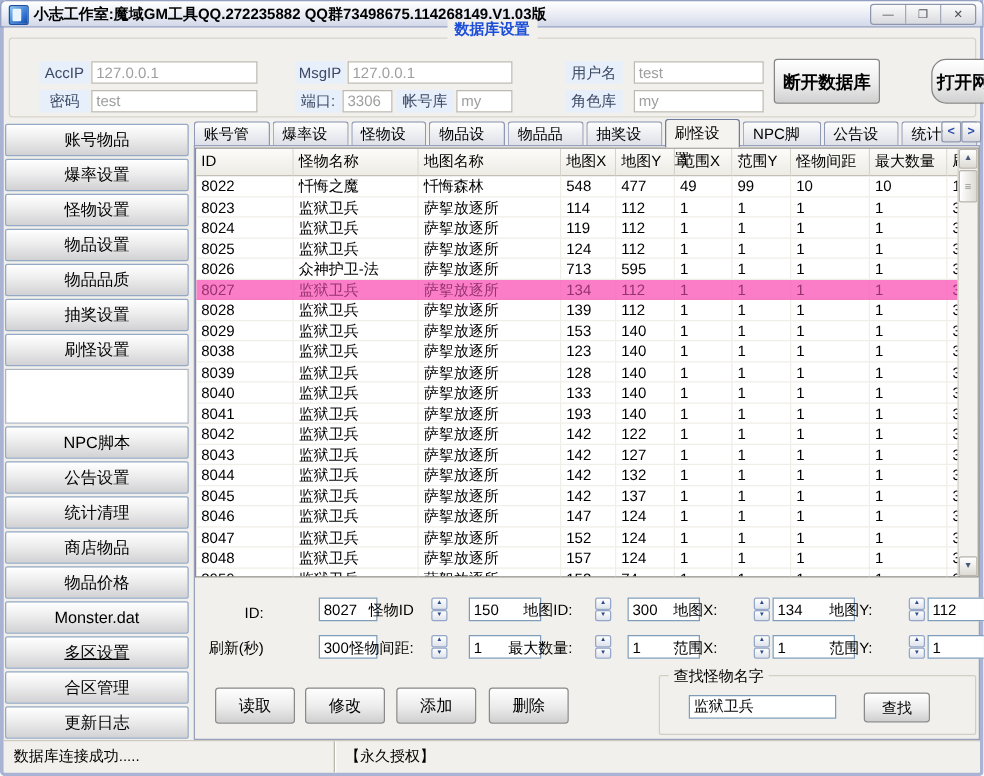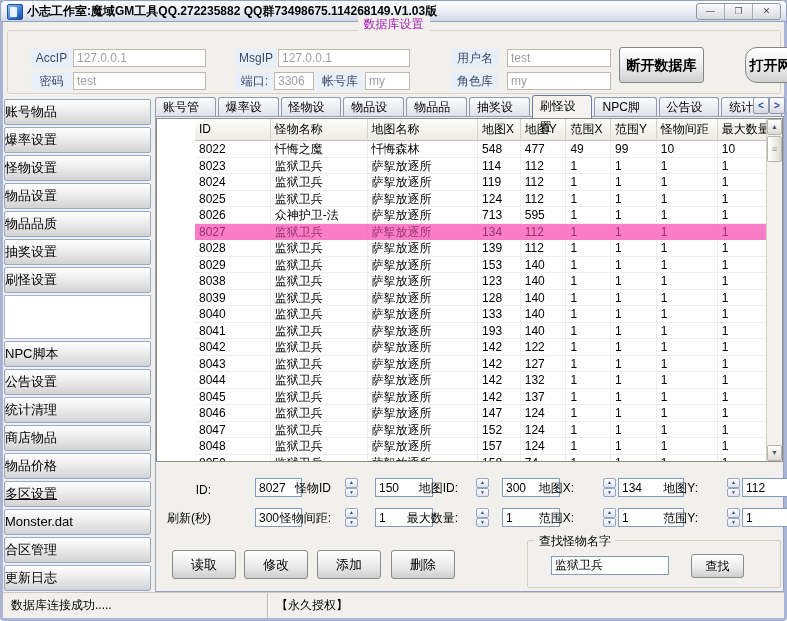--- a/index.html
+++ b/index.html
@@ -12,45 +12,45 @@
   .app-icon{position:absolute;left:6px;top:3px;width:16px;height:16px;border-radius:2px;
     background:linear-gradient(135deg,#8ec8f2 0%,#2d6fd0 70%,#134a9e 100%);border:1px solid #1c4f9e;box-sizing:border-box;}
   .app-icon span{position:absolute;left:2px;top:2px;width:7px;height:10px;background:#eaf4ff;border-radius:1px;}
   .title-text{position:absolute;left:26px;top:0;line-height:21px;font-size:12px;font-weight:bold;color:#000;white-space:nowrap;}
   .win-buttons{position:absolute;right:5px;top:2px;display:flex;border:1px solid #8d96ac;border-radius:3px;overflow:hidden;
     background:linear-gradient(#fbfbfc,#d9dade);}
   .win-btn{width:27px;height:15px;text-align:center;line-height:15px;font-size:9px;color:#4d4d55;border-right:1px solid #a3aabb;}
   .win-btn:last-child{border-right:none;}
   
   .db-group{position:absolute;left:4px;top:30px;width:772px;height:62px;border:1px solid #d7d3c9;border-radius:3px;}
-  .db-title{position:absolute;left:50%;top:24px;transform:translate(-50%,-50%);background:#f1f0ec;padding:0 6px;font-size:12px;color:#a21caf;}
+  .db-title{position:absolute;left:50%;top:24px;transform:translate(-50%,-50%);background:#f1f0ec;padding:0 6px;font-size:12px;color:#1d4ed8;font-weight:bold;}
   .chip{position:absolute;height:18px;background:#e7effb;color:#3c4a66;font-size:12px;text-align:center;line-height:18px;box-sizing:border-box;}
   .tbx{position:absolute;height:18px;background:#fff;border:1px solid #bdb9b0;color:#9e9e9e;font-size:12px;
     line-height:16px;padding:0 3px;box-sizing:border-box;font-family:"Liberation Sans","DejaVu Sans",sans-serif;}
   input.tbx{outline:none;}
   .bigbtn{position:absolute;top:47px;height:36px;border:1px solid #858585;border-radius:3px;box-sizing:border-box;
     background:linear-gradient(#ffffff,#ececec 55%,#d0d0d0);font-weight:bold;font-size:14px;text-align:center;line-height:34px;color:#000;}
   
   .sidebar{position:absolute;left:1px;top:99px;width:147px;}
   .side-btn{height:26px;margin-bottom:2px;border:1px solid #93a9c6;border-radius:2px;box-sizing:border-box;
-    background:linear-gradient(#ffffff,#ededee 45%,#d2d2d4);font-size:13px;text-align:left;line-height:24px;color:#000;
+    background:linear-gradient(#ffffff,#ededee 45%,#d2d2d4);font-size:13px;text-align:center;line-height:24px;color:#000;
     box-shadow:inset 0 1px 0 #fff;}
   .side-gap{height:44px;margin-bottom:2px;background:#ffffff;border:1px solid #aeb6c6;box-sizing:border-box;}
   
   .tabbar{position:absolute;left:152px;top:96px;height:21px;display:flex;align-items:flex-end;}
   .tab{height:19px;padding:0 7px;margin-right:2px;border:1px solid #8f99b6;border-bottom:none;border-radius:3px 3px 0 0;
     background:linear-gradient(#fdfdfd,#dddfe7);font-size:12px;line-height:19px;color:#000;}
   .tab.active{height:22px;line-height:21px;background:#f4f3ef;border-color:#707c9e;position:relative;z-index:3;margin-bottom:-1px;}
   .tab-scroll{position:absolute;top:97px;width:16px;height:17px;box-sizing:border-box;border:1px solid #8d97ae;border-radius:2px;
     background:linear-gradient(#ffffff,#d8d9de);color:#2a4aaa;font-weight:bold;font-size:10px;text-align:center;line-height:15px;}
   .tabpage{position:absolute;left:152px;top:116px;width:629px;height:476px;box-sizing:border-box;
     border:1px solid #97a1bd;background:#f1f0ec;z-index:1;}
   
   .grid{position:absolute;left:153px;top:118px;width:627px;height:344px;box-sizing:border-box;
-    border:1px solid #908d85;background:#fff;overflow:hidden;z-index:2;padding-left:38px;}
+    border:1px solid #908d85;background:#fff;overflow:hidden;z-index:2;}
   .grid-header{display:flex;height:22px;}
   .hcell{box-sizing:border-box;padding-left:4px;font-size:12px;line-height:21px;color:#000;white-space:nowrap;overflow:hidden;
     background:linear-gradient(#fcfcfa,#edebe4);border-right:1px solid #d6d3ca;border-bottom:1px solid #c2bfb6;}
   .grid-body{height:322px;overflow:hidden;}
   .grow{display:flex;height:16.5px;}
   .gcell{box-sizing:border-box;padding-left:4px;font-size:12px;line-height:16px;color:#000;white-space:nowrap;overflow:hidden;
     border-right:1px solid #f0eee8;border-bottom:1px solid #f0eee8;}
   .grow.sel{background:#fb7cc7;}
   .grow.sel .gcell{color:#96336e;border-color:#f77bc3;}
   .c0{width:78px}.c1{width:100px}.c2{width:114px}.c3{width:44px}.c4{width:47px}
@@ -137,22 +137,22 @@
       <div class="side-btn">物品设置</div>
       <div class="side-btn">物品品质</div>
       <div class="side-btn">抽奖设置</div>
       <div class="side-btn">刷怪设置</div>
       <div class="side-gap"></div>
       <div class="side-btn">NPC脚本</div>
       <div class="side-btn">公告设置</div>
       <div class="side-btn">统计清理</div>
       <div class="side-btn">商店物品</div>
       <div class="side-btn">物品价格</div>
+      <div class="side-btn">Monster.dat</div>
       <div class="side-btn" style="text-decoration: underline;">多区设置</div>
-      <div class="side-btn">Monster.dat</div>
       <div class="side-btn">合区管理</div>
       <div class="side-btn">更新日志</div>
     </div>
 
   <div class="tabbar">
       <div class="tab">账号管理</div>
       <div class="tab">爆率设置</div>
       <div class="tab">怪物设置</div>
       <div class="tab">物品设置</div>
       <div class="tab">物品品质</div>

